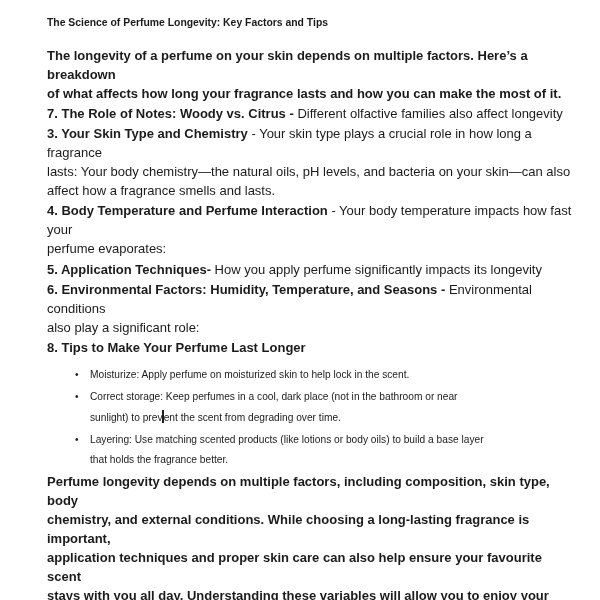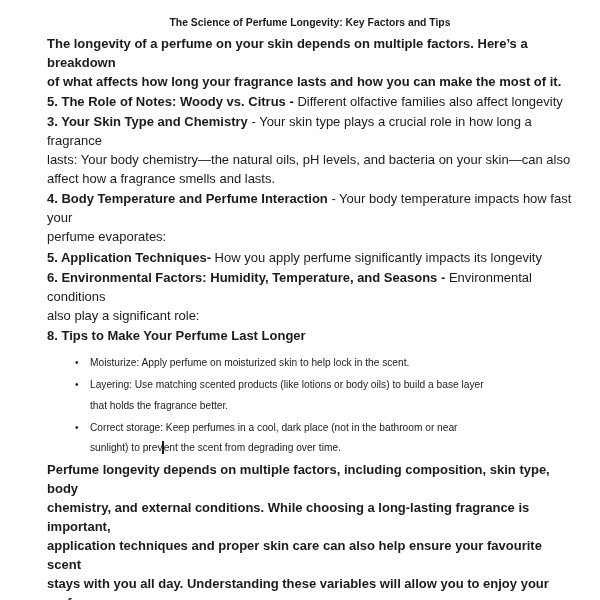--- a/index.html
+++ b/index.html
@@ -13,23 +13,22 @@
     width: 600px;
     height: 600px;
     background: #ffffff;
     color: #1b1b1b;
     padding: 13px 27px 0 47px;
     overflow: hidden;
   }
   .title {
     font-size: 10.4px;
     font-weight: 700;
-    text-align: center;
     line-height: 20.6px;
-    margin-bottom: 0;
+    margin-bottom: 12px;
     white-space: pre-line;
   }
   .para {
     font-size: 13px;
     line-height: 19px;
     margin-bottom: 1.3px;
     white-space: pre-line;
   }
   .bold { font-weight: 700; }
   ul.tips {
@@ -59,35 +58,35 @@
     vertical-align: -2.5px;
   }
 </style>
 </head>
 <body>
 
 <div class="page">
     <div class="title">The Science of Perfume Longevity: Key Factors and Tips</div>
     <p class="para bold">The longevity of a perfume on your skin depends on multiple factors. Here’s a breakdown
 of what affects how long your fragrance lasts and how you can make the most of it.</p>
-    <p class="para"><span class="bold">5. The Role of Notes: Woody vs. Citrus - </span><span>Different olfactive families also affect longevity</span></p>
+    <p class="para"><span class="bold">7. The Role of Notes: Woody vs. Citrus - </span><span>Different olfactive families also affect longevity</span></p>
     <p class="para"><span class="bold">3. Your Skin Type and Chemistry</span><span> - Your skin type plays a crucial role in how long a fragrance
 lasts: Your body chemistry—the natural oils, pH levels, and bacteria on your skin—can also
 affect how a fragrance smells and lasts.</span></p>
     <p class="para"><span class="bold">4. Body Temperature and Perfume Interaction</span><span> - Your body temperature impacts how fast your
 perfume evaporates:</span></p>
     <p class="para"><span class="bold">5. Application Techniques- </span><span>How you apply perfume significantly impacts its longevity</span></p>
     <p class="para"><span class="bold">6. Environmental Factors: Humidity, Temperature, and Seasons - </span><span>Environmental conditions
 also play a significant role:</span></p>
     <p class="para"><span class="bold">8. Tips to Make Your Perfume Last Longer</span></p>
     <ul class="tips">
       <li class="tip"><span>Moisturize: Apply perfume on moisturized skin to help lock in the scent.</span></li>
+      <li class="tip"><span>Correct storage: Keep perfumes in a cool, dark place (not in the bathroom or near
+sunlight) to prev</span><span class="caret"></span><span>ent the scent from degrading over time.</span></li>
       <li class="tip"><span>Layering: Use matching scented products (like lotions or body oils) to build a base layer
 that holds the fragrance better.</span></li>
-      <li class="tip"><span>Correct storage: Keep perfumes in a cool, dark place (not in the bathroom or near
-sunlight) to prev</span><span class="caret"></span><span>ent the scent from degrading over time.</span></li>
     </ul>
     <p class="para bold">Perfume longevity depends on multiple factors, including composition, skin type, body
 chemistry, and external conditions. While choosing a long-lasting fragrance is important,
 application techniques and proper skin care can also help ensure your favourite scent
 stays with you all day. Understanding these variables will allow you to enjoy your perfumes
 to the fullest, whether you prefer a fleeting floral or a lingering woody scent.</p>
   </div>
 
 </body></html>

